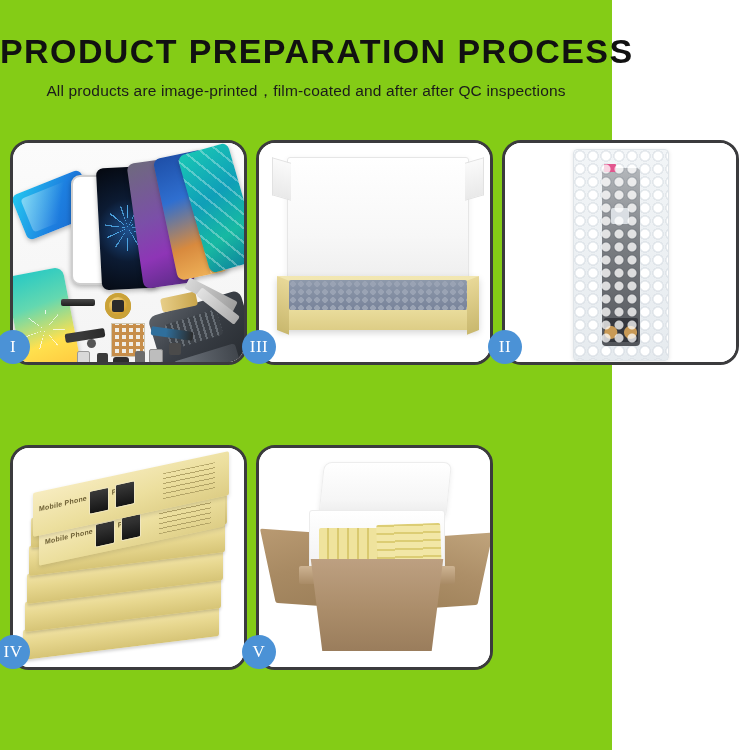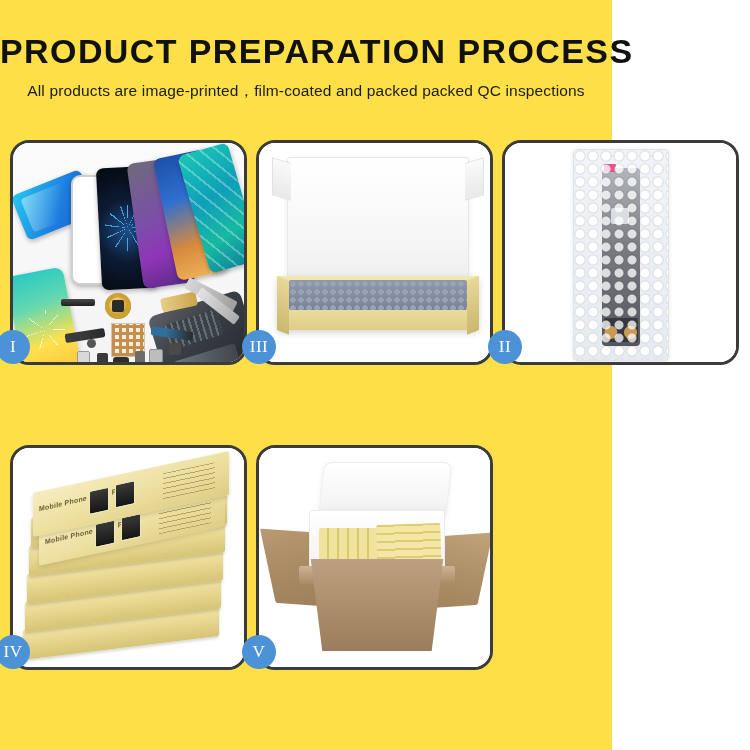--- a/index.html
+++ b/index.html
@@ -2,21 +2,21 @@
 <html><head>
 <meta charset="utf-8">
 <style>
   * { box-sizing: border-box; margin: 0; padding: 0; }
   html, body {
     width: 750px; height: 750px;
     background: #ffffff;
     font-family: "Liberation Sans", sans-serif;
     overflow: hidden;
   }
-  .page { position: relative; width: 612px; height: 750px; background:#fde047; }
+  .page { position: relative; width: 612px; height: 750px; background:#84cc16; }
 
   
   .header { padding-top: 34px; text-align: center; }
   .title {
     font-size: 34px;
     font-weight: 700;
     letter-spacing: 1.4px;
     color: #111111;
     line-height: 1.05;
     white-space: nowrap;
@@ -452,21 +452,21 @@
     background:#b59a74; opacity:.8;
   }
 </style>
 </head>
 <body>
 
 <div class="page">
 
   <div class="header">
     <div class="title">PRODUCT PREPARATION PROCESS</div>
-    <div class="subtitle">All products are image-printed，film-coated and packed packed QC inspections</div>
+    <div class="subtitle">All products are image-printed，film-coated and after after QC inspections</div>
   </div>
 
   <div class="grid">
 
     <div class="panel">
       <div class="panel-inner p1">
         <div class="phone ph-tl"></div>
         <div class="phone ph-white"></div>
         <div class="phone ph-dark">
             <div class="burst"></div>

